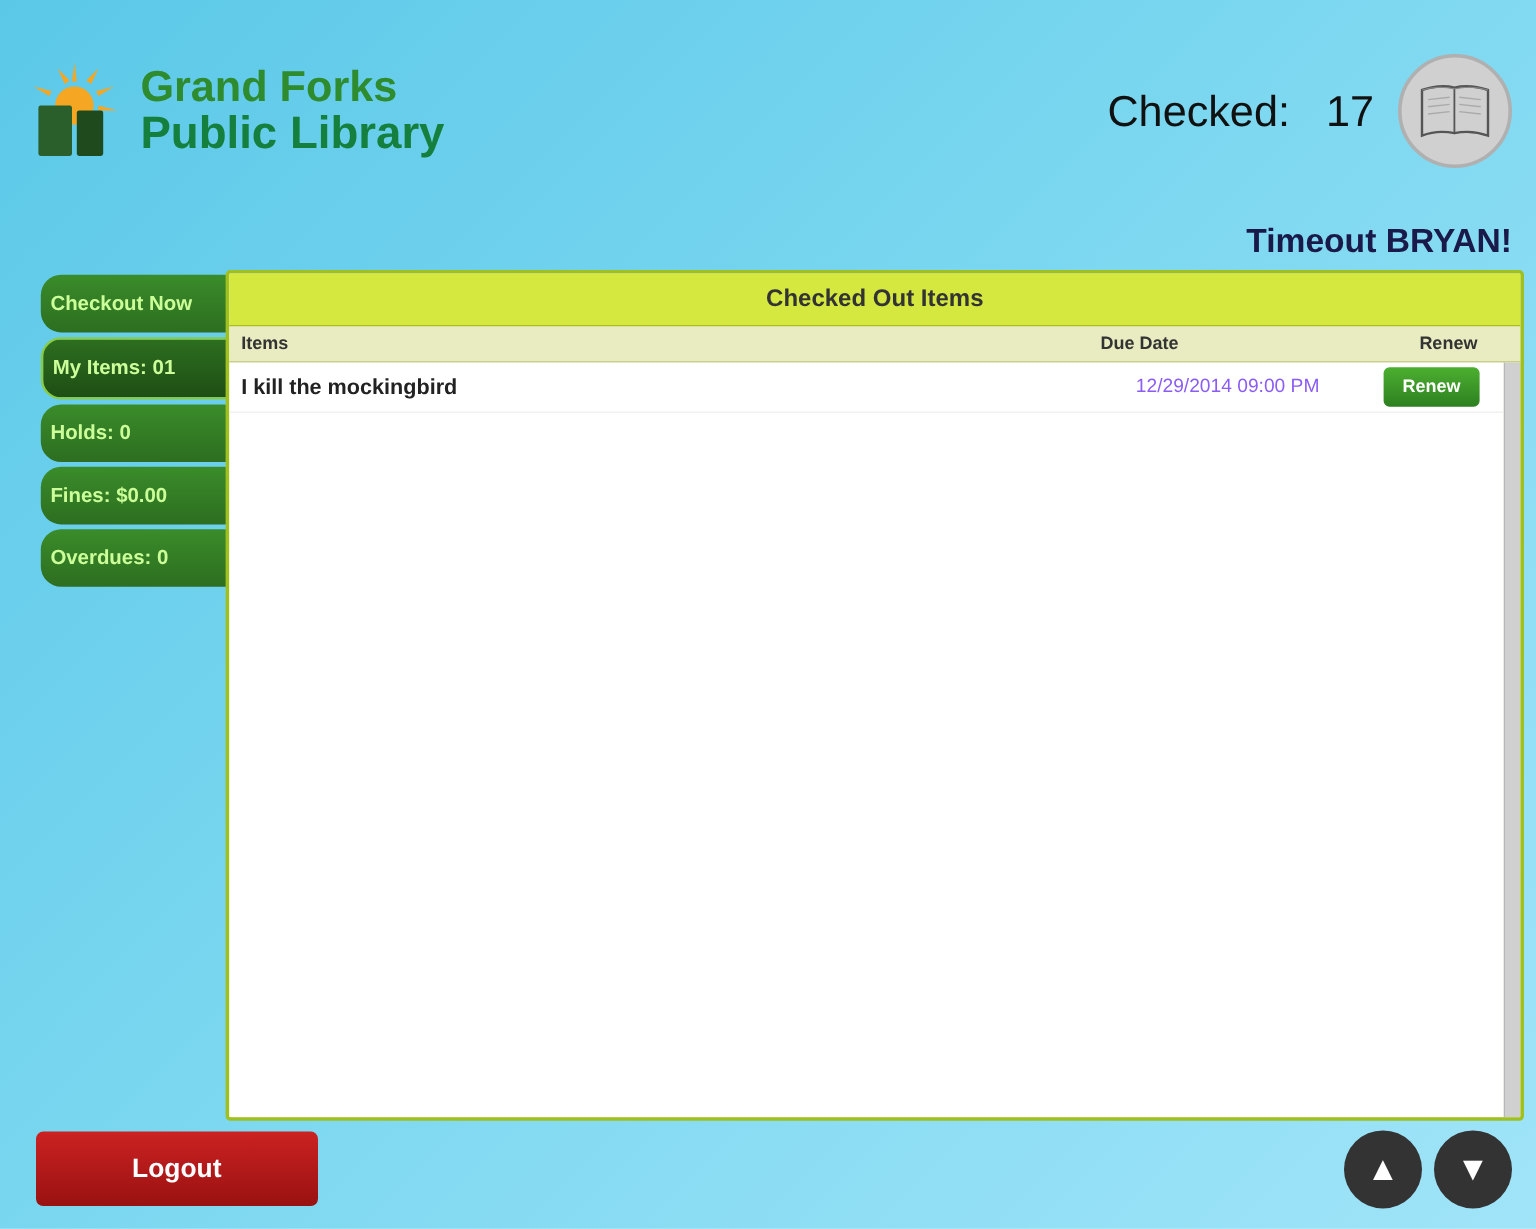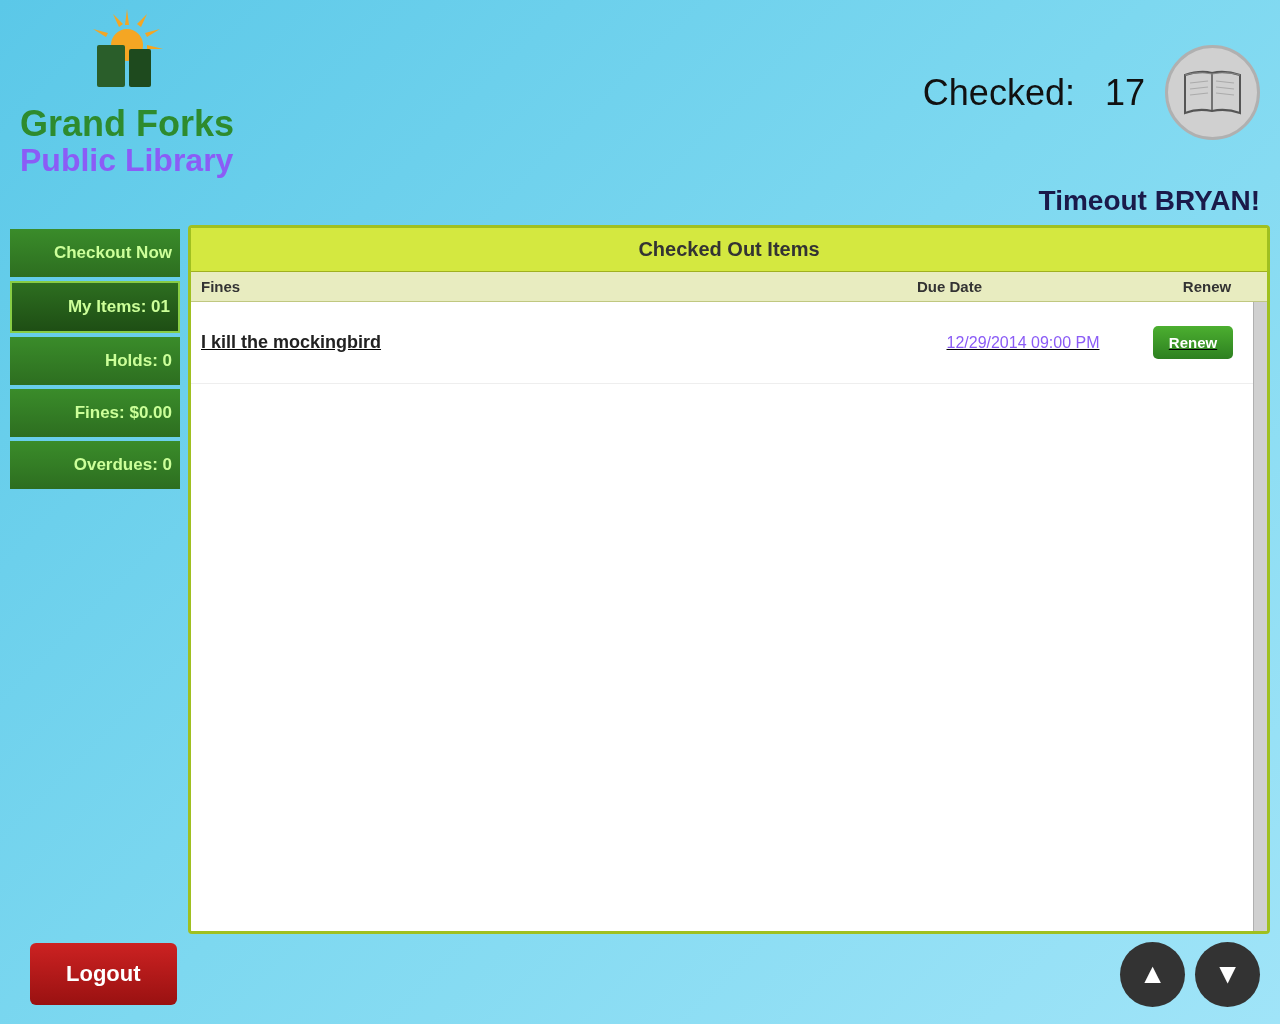--- a/index.html
+++ b/index.html
@@ -19,21 +19,20 @@
       align-items: center;
       justify-content: space-between;
       padding: 10px 20px;
       height: 185px;
     }
 
     #logo-area {
       display: flex;
       align-items: center;
       gap: 12px;
-      flex-direction: column;
     }
 
     #logo-icon {
       width: 85px;
       height: 85px;
       position: relative;
     }
 
     #logo-text {
       display: flex;
@@ -41,23 +40,23 @@
     }
 
     #logo-text .grand-forks {
       font-size: 36px;
       font-weight: bold;
       color: #2e8b2e;
       line-height: 1.1;
     }
 
     #logo-text .public-library {
-      font-size: 32px;
-      font-weight: bold;
-      color: #8b5cf6;
+      font-size: 38px;
+      font-weight: bold;
+      color: #15803d;
       line-height: 1.1;
     }
 
     #timeout-area {
       display: flex;
       align-items: center;
       gap: 20px;
     }
 
     #timeout-text {
@@ -101,28 +100,29 @@
       flex-direction: column;
       gap: 4px;
       padding-top: 4px;
       flex-shrink: 0;
     }
 
     .sidebar-btn {
       background: linear-gradient(180deg, #3a8c2a 0%, #2d6e20 100%);
       color: #ccff99;
       border: none;
-      border-radius: 0;
+      border-radius: 17px;
       padding: 14px 8px;
       font-size: 17px;
       font-weight: bold;
-      text-align: right;
+      text-align: left;
       cursor: pointer;
       display: block;
       width: 100%;
+      margin-left: 24px;
     }
 
     .sidebar-btn.active {
       background: linear-gradient(180deg, #2d6e20 0%, #1e4e14 100%);
       border: 2px solid #88cc44;
     }
 
     
     #content-panel {
       flex: 1;
@@ -162,23 +162,22 @@
     #panel-body {
       flex: 1;
       background: white;
       overflow-y: auto;
       position: relative;
     }
 
     .item-row {
       display: flex;
       align-items: center;
-      padding: 24px 10px;
+      padding: 4px 10px;
       border-bottom: 1px solid #eee;
-      text-decoration: underline;
     }
 
     .item-row .col-title {
       flex: 1;
       font-size: 18px;
       font-weight: bold;
       color: #222;
     }
 
     .item-row .col-duedate {
@@ -227,21 +226,21 @@
       align-items: center;
       padding: 10px 20px;
       height: 80px;
     }
 
     #logout-btn {
       background: linear-gradient(180deg, #cc2222 0%, #991111 100%);
       color: white;
       border: none;
       border-radius: 6px;
-      padding: 18px 36px;
+      padding: 18px 80px;
       font-size: 22px;
       font-weight: bold;
       cursor: pointer;
       margin-left: 10px;
     }
 
     #nav-arrows {
       display: flex;
       gap: 10px;
     }
@@ -321,21 +320,21 @@
     <button class="sidebar-btn">Checkout Now</button>
     <button class="sidebar-btn active">My Items: 01</button>
     <button class="sidebar-btn">Holds: 0</button>
     <button class="sidebar-btn">Fines: $0.00</button>
     <button class="sidebar-btn">Overdues: 0</button>
   </div>
 
   <div id="content-panel">
     <div id="panel-title">Checked Out Items</div>
     <div id="panel-header">
-      <span class="col-title">Fines</span>
+      <span class="col-title">Items</span>
       <span class="col-duedate">Due Date</span>
       <span class="col-renew">Renew</span>
     </div>
     <div id="panel-with-scroll">
       <div id="panel-body">
         <div class="item-row">
           <span class="col-title">I kill the mockingbird</span>
           <span class="col-duedate">12/29/2014 09:00 PM</span>
           <span class="col-renew">
             <button class="renew-btn">Renew</button>

